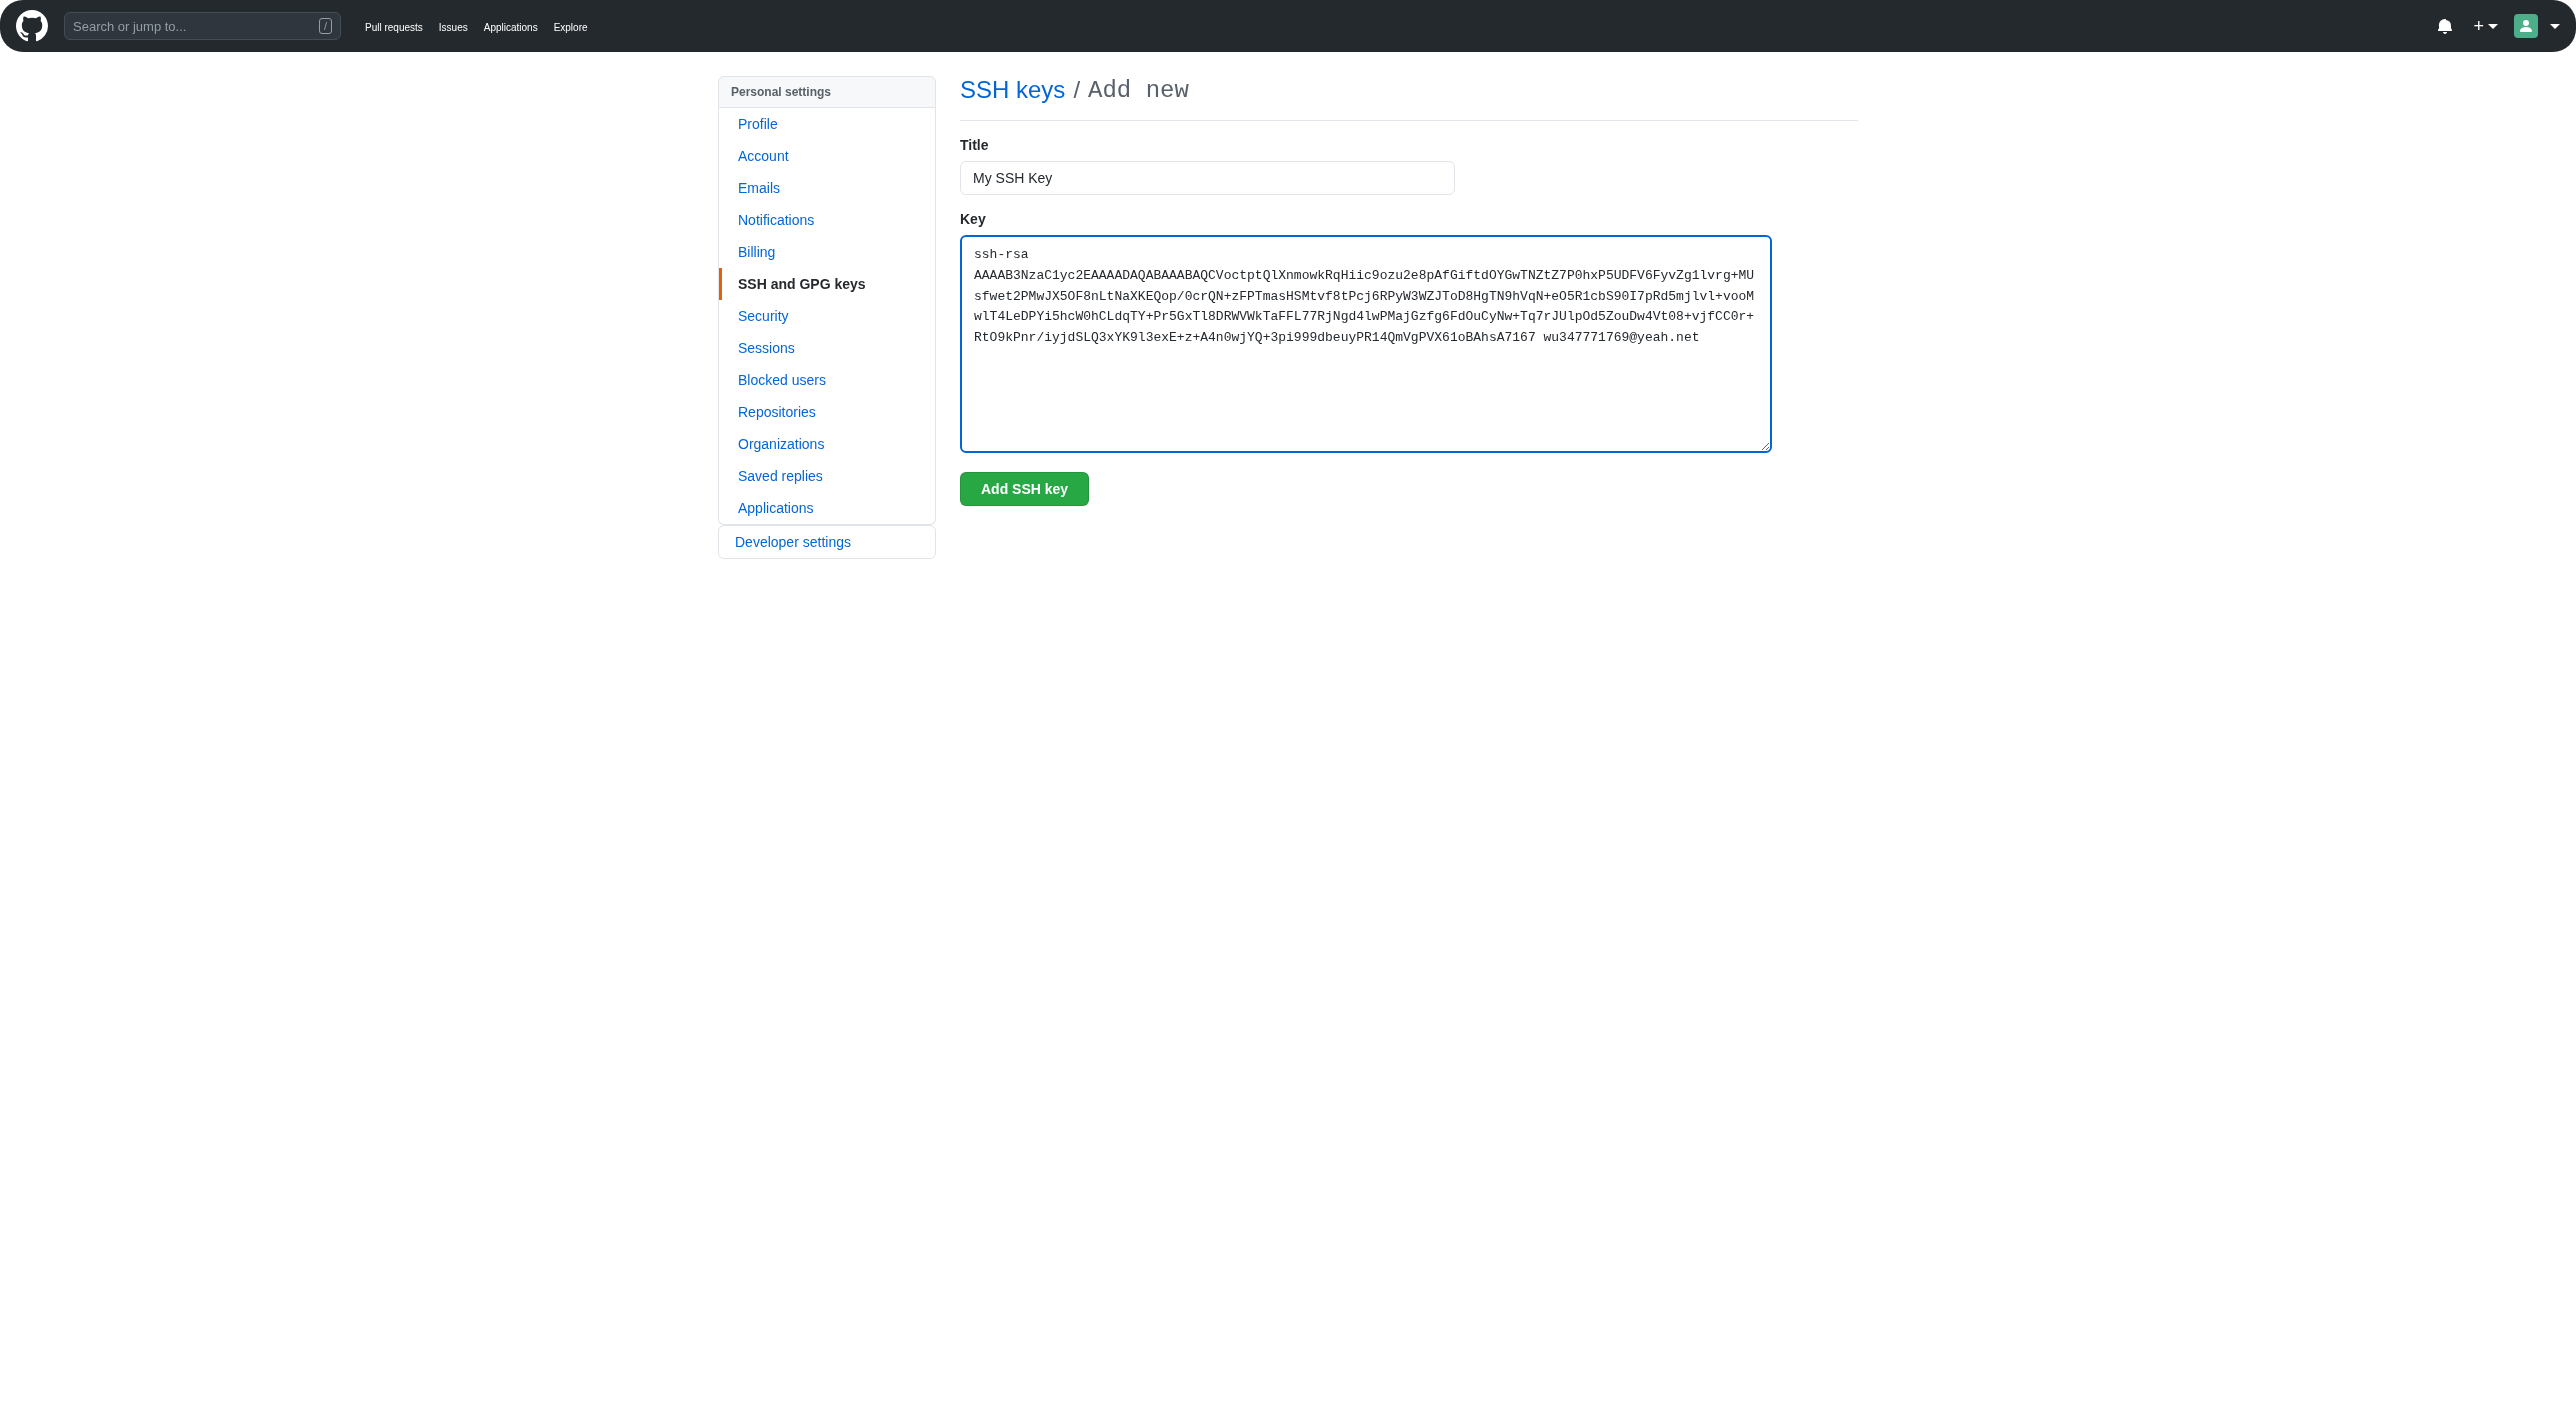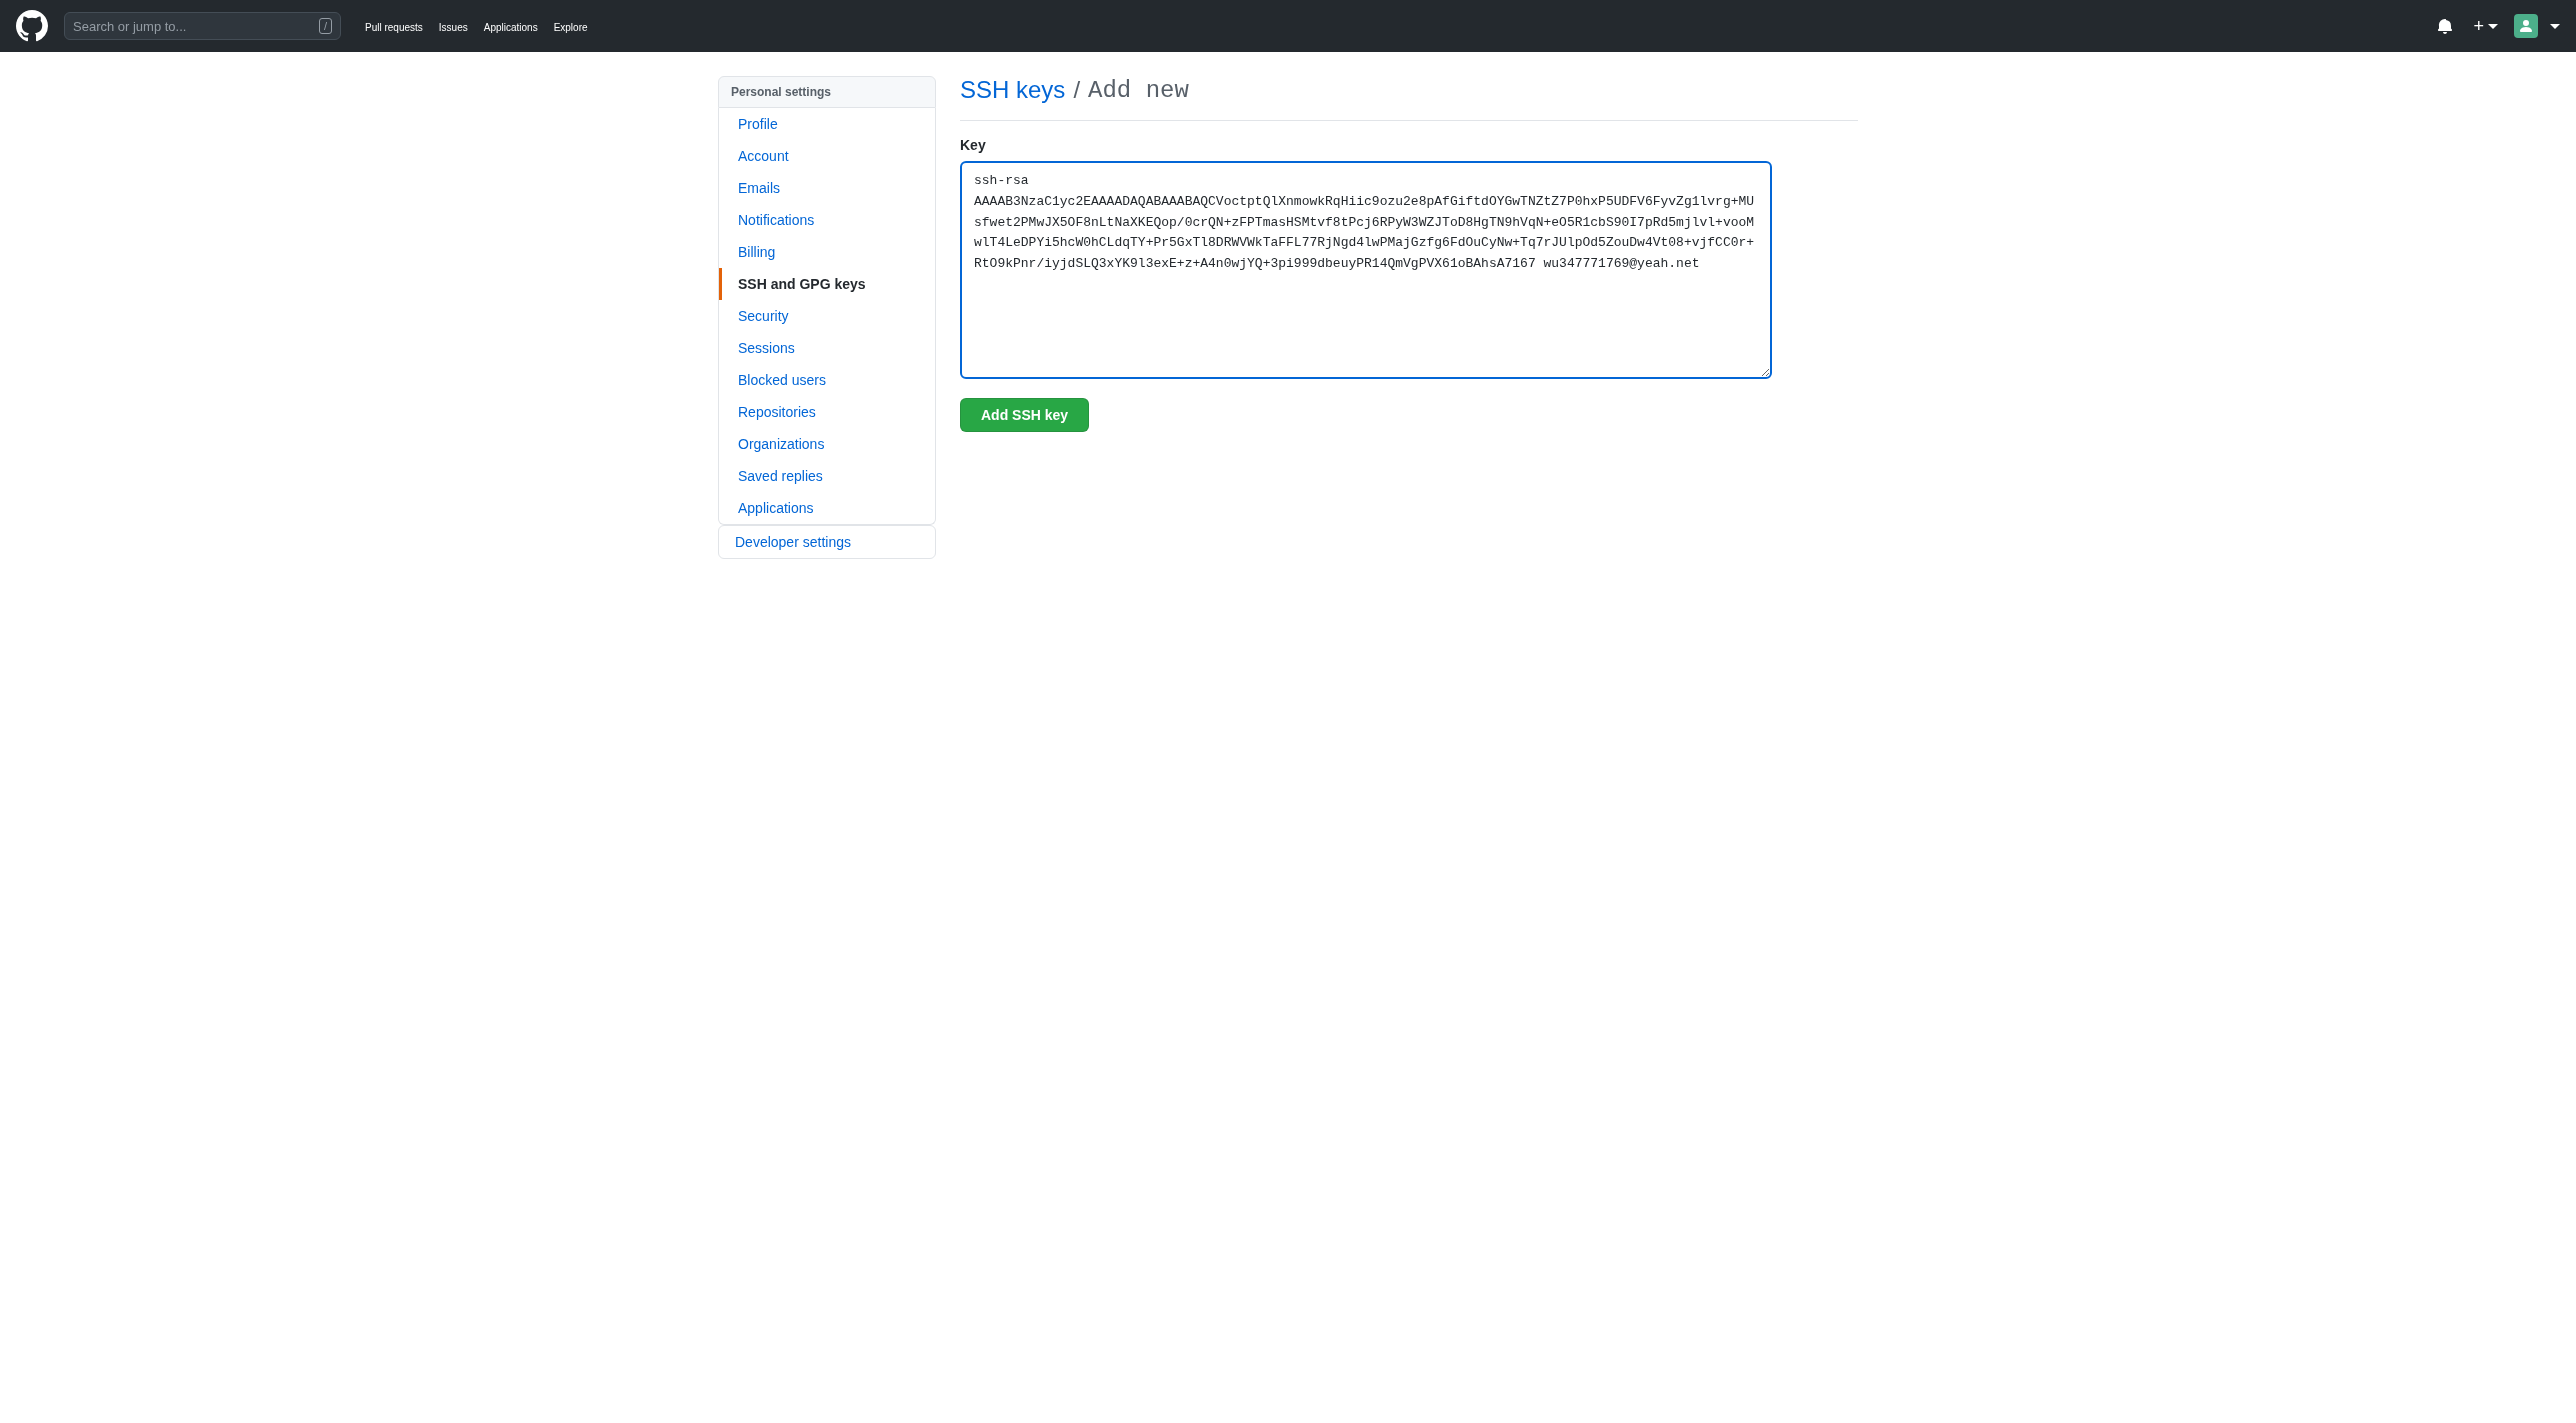--- a/index.html
+++ b/index.html
@@ -6,20 +6,21 @@
     body { font-family: -apple-system, BlinkMacSystemFont, "Segoe UI", Helvetica, Arial, sans-serif; font-size: 14px; background: #fff; color: #24292e; }
 
     
     .navbar {
       background: #24292e;
       height: 52px;
       display: flex;
       align-items: center;
       padding: 0 16px;
       gap: 16px;
+      border-radius: 23px;
     }
     .navbar-logo {
       width: 32px; height: 32px;
       flex-shrink: 0;
     }
     .navbar-search {
       display: flex;
       align-items: center;
       background: #2f363d;
       border: 1px solid #444d56;
@@ -317,20 +318,24 @@
     </div>
   </aside>
 
   <main class="main-content">
     <div class="page-header">
       <a>SSH keys</a>
       <span class="separator">/</span>
       <h2>Add new</h2>
     </div>
 
+    <div class="form-group">
+      <label class="form-label">Title</label>
+      <input class="form-input" type="text" placeholder="My SSH Key" value="My SSH Key" style="">
+    </div>
 
     <div class="form-group">
       <label class="form-label">Key</label>
       <textarea class="form-textarea" style="">ssh-rsa AAAAB3NzaC1yc2EAAAADAQABAAABAQCVoctptQlXnmowkRqHiic9ozu2e8pAfGiftdOYGwTNZtZ7P0hxP5UDFV6FyvZg1lvrg+MUsfwet2PMwJX5OF8nLtNaXKEQop/0crQN+zFPTmasHSMtvf8tPcj6RPyW3WZJToD8HgTN9hVqN+eO5R1cbS90I7pRd5mjlvl+vooMwlT4LeDPYi5hcW0hCLdqTY+Pr5GxTl8DRWVWkTaFFL77RjNgd4lwPMajGzfg6FdOuCyNw+Tq7rJUlpOd5ZouDw4Vt08+vjfCC0r+RtO9kPnr/iyjdSLQ3xYK9l3exE+z+A4n0wjYQ+3pi999dbeuyPR14QmVgPVX61oBAhsA7167 wu347771769@yeah.net</textarea>
     </div>
 
     <div>
       <button class="btn-green">Add SSH key</button>
     </div>
   </main>

